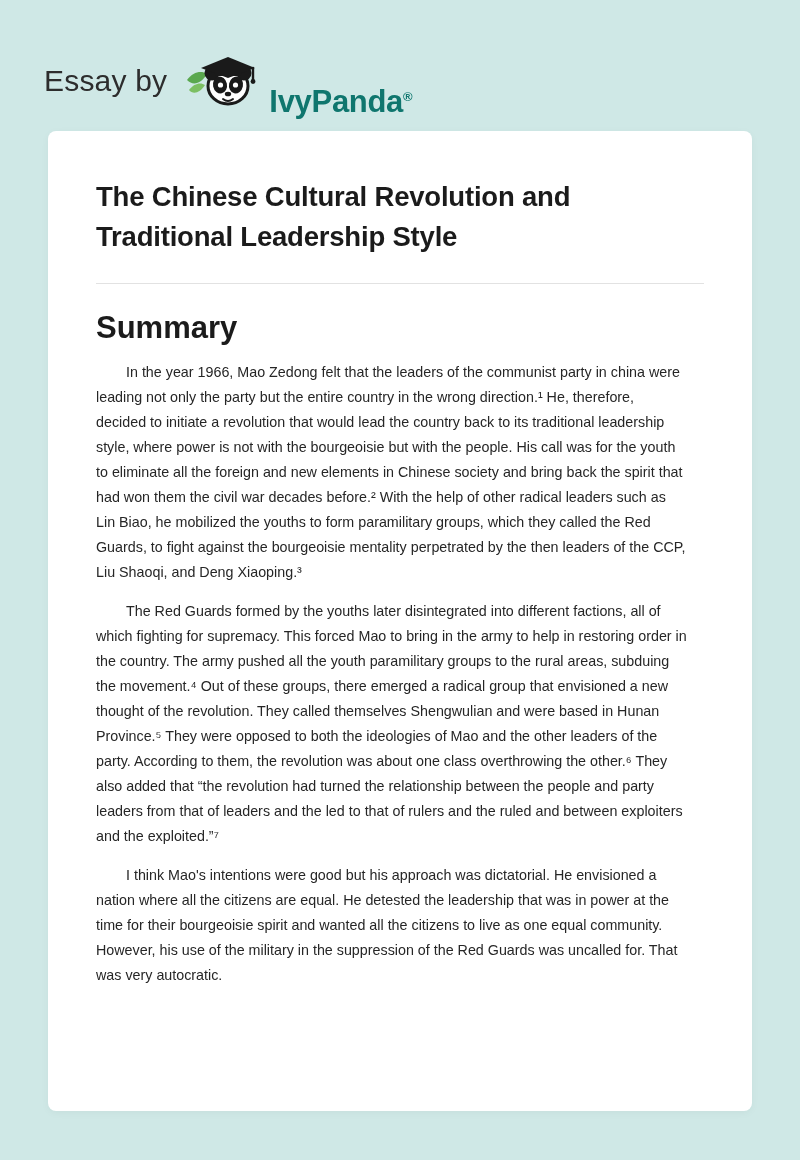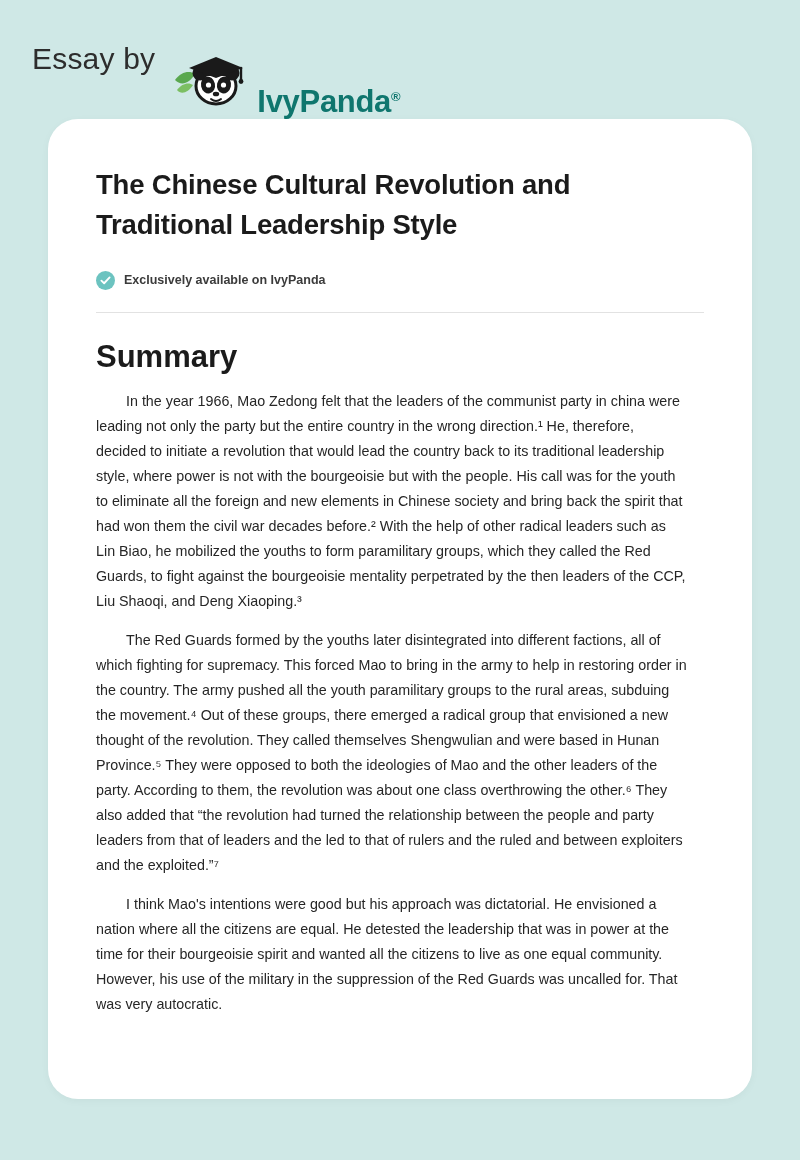--- a/index.html
+++ b/index.html
@@ -18,22 +18,22 @@
 
   .page {
     width: 800px;
     height: 1160px;
     position: relative;
   }
 
   
   .brand-header {
     display: flex;
-    align-items: flex-start;
-    padding: 42px 0 0 32px;
+    align-items: center;
+    padding: 42px 0 0 44px;
     height: 120px;
   }
   .brand-essay-by {
     font-size: 30px;
     color: #2d2d2d;
     font-weight: 400;
     letter-spacing: 0.2px;
     margin-right: 12px;
   }
   .brand-logo {
@@ -58,25 +58,25 @@
   .brand-name .reg {
     font-size: 13px;
     vertical-align: super;
     font-weight: 700;
   }
 
   
   .card {
     position: absolute;
     left: 48px;
-    top: 119px;
+    top: 131px;
     width: 704px;
     min-height: 980px;
     background: #ffffff;
-    border-radius: 30px;
+    border-radius: 8px;
     padding: 46px 48px 40px 48px;
     box-shadow: 0 2px 8px rgba(0,0,0,0.04);
   }
 
   .doc-title {
     font-size: 27.5px;
     line-height: 1.45;
     font-weight: 700;
     color: #1b1b1b;
     margin: 0 0 26px 0;
@@ -163,28 +163,20 @@
         </svg>
       </span>
       <span class="brand-name"><span>IvyPanda</span><span class="reg">®</span></span>
     </span>
   </div>
 
   <div class="card">
 
     <h1 class="doc-title">The Chinese Cultural Revolution and Traditional Leadership Style</h1>
 
-    <div class="exclusive-row">
-      <span class="check-badge">
-        <svg width="11" height="11" viewBox="0 0 12 12" xmlns="http://www.w3.org/2000/svg">
-          <path d="M1.5 6.2 L4.5 9 L10.5 2.6" stroke="#ffffff" stroke-width="2" fill="none" stroke-linecap="round" stroke-linejoin="round"></path>
-        </svg>
-      </span>
-      <span class="exclusive-text">Exclusively available on IvyPanda</span>
-    </div>
 
     <div class="divider"></div>
 
     <h2 class="section-heading">Summary</h2>
     <p class="body-text">In the year 1966, Mao Zedong felt that the leaders of the communist party in china were leading not only the party but the entire country in the wrong direction.¹ He, therefore, decided to initiate a revolution that would lead the country back to its traditional leadership style, where power is not with the bourgeoisie but with the people. His call was for the youth to eliminate all the foreign and new elements in Chinese society and bring back the spirit that had won them the civil war decades before.² With the help of other radical leaders such as Lin Biao, he mobilized the youths to form paramilitary groups, which they called the Red Guards, to fight against the bourgeoisie mentality perpetrated by the then leaders of the CCP, Liu Shaoqi, and Deng Xiaoping.³</p>
     <p class="body-text">The Red Guards formed by the youths later disintegrated into different factions, all of which fighting for supremacy. This forced Mao to bring in the army to help in restoring order in the country. The army pushed all the youth paramilitary groups to the rural areas, subduing the movement.⁴ Out of these groups, there emerged a radical group that envisioned a new thought of the revolution. They called themselves Shengwulian and were based in Hunan Province.⁵ They were opposed to both the ideologies of Mao and the other leaders of the party. According to them, the revolution was about one class overthrowing the other.⁶ They also added that “the revolution had turned the relationship between the people and party leaders from that of leaders and the led to that of rulers and the ruled and between exploiters and the exploited.”⁷</p>
 
     <p class="body-text">I think Mao's intentions were good but his approach was dictatorial. He envisioned a nation where all the citizens are equal. He detested the leadership that was in power at the time for their bourgeoisie spirit and wanted all the citizens to live as one equal community. However, his use of the military in the suppression of the Red Guards was uncalled for. That was very autocratic.</p>
 
   </div>

